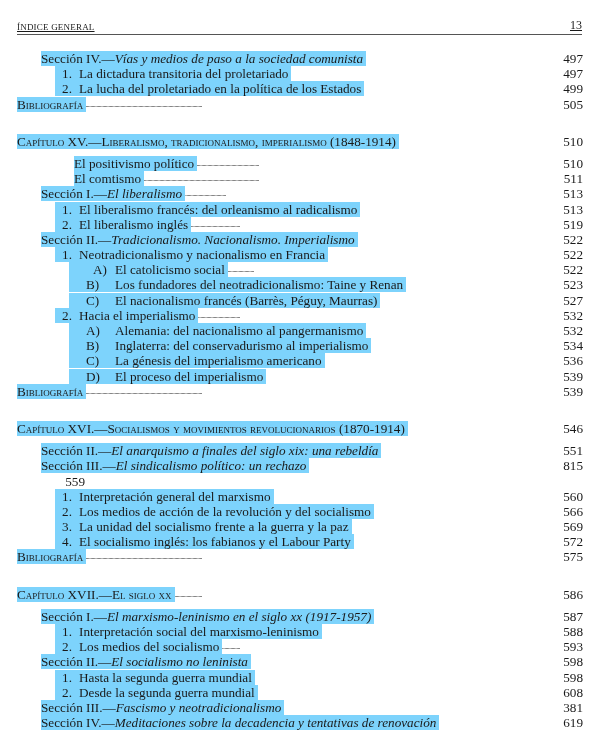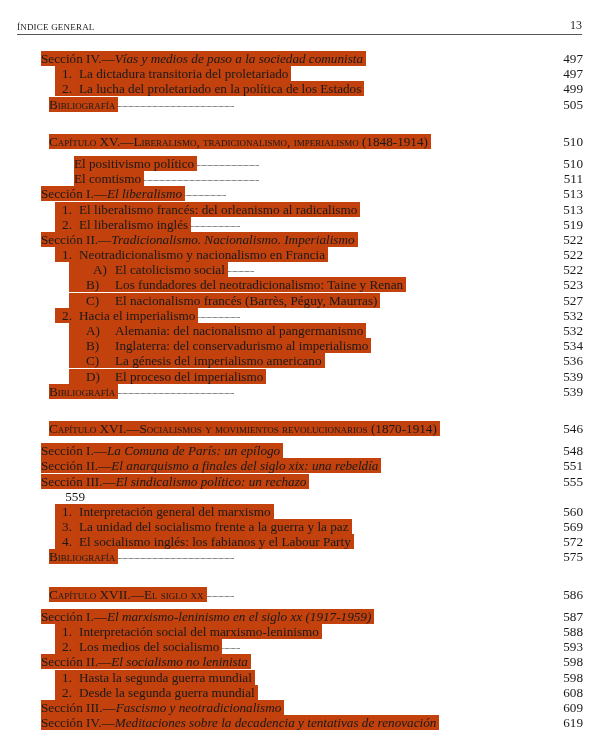--- a/index.html
+++ b/index.html
@@ -1,30 +1,30 @@
 <!DOCTYPE html>
 <html><head>
 <meta charset="utf-8">
 <style>
   html, body { margin: 0; padding: 0; background: #ffffff; }
   body { width: 600px; height: 742px; overflow: hidden; position: relative;
     font-family: "Liberation Serif", "DejaVu Serif", serif; color: #1a1a1a; }
   .header { position: absolute; left: 17px; right: 18px; top: 18px; height: 16px;
-    border-bottom: 1px solid #555; display: flex; justify-content: space-between; align-items: flex-end; }
+    border-bottom: 1px solid #555; display: flex; justify-content: space-between; align-items: flex-end; text-decoration: underline; }
   .header .title { font-size: 9px; letter-spacing: 0.2px; padding-bottom: 2px; }
   .header .pnum { font-size: 12px; padding-bottom: 1px; }
   .toc { position: absolute; left: 17px; top: 51px; width: 566px; }
   .row { display: flex; align-items: baseline; height: 15.2px; font-size: 13.2px; line-height: 15.2px; white-space: nowrap; }
   .row .lab { overflow: hidden; white-space: nowrap; flex: 1 1 auto; position: relative; }
-  .row .lab .txt { background: #c2410c; padding-right: 3px; position: relative; z-index: 1; }
+  .row .lab .txt { background: #7dd3fc; padding-right: 3px; position: relative; z-index: 1; }
   .row .lab::after { content: ". . . . . . . . . . . . . . . . . . . . . . . . . . . . . . . . . . . . . . . . . . . . . . . . . . . . . . . . . . . . . . . . . . . . . . . . . . . . . . . . . . . . . . . . . . . . . . . . . . . . . . . . . . . . . . . . . . . . . . . . . . . . . . . . . . . . . . . . . . . . . . . . . . . . . . . . . . ";
     position: absolute; left: 0; right: 0; top: 0; font-size: 8px; letter-spacing: -1.4px; color: #333; white-space: nowrap; overflow: hidden; }
   .row .pg { width: 44px; text-align: right; flex: 0 0 44px; }
   .row .lab { margin-right: 10px; }
-  .l0 { padding-left: 0; margin-left: 32px; }
+  .l0 { padding-left: 0; }
   .l1 { padding-left: 24px; }
   .l2 { padding-left: 38px; }
   .l2b { padding-left: 52px; }
   .l3 { padding-left: 57px; }
   .num { display: inline-block; width: 17px; text-align: right; margin-right: 7px; }
   .numA { display: inline-block; width: 21px; margin-right: 8px; }
   .sc { font-variant: small-caps; }
   .em { font-style: italic; }
   .gap-chapter { height: 22px; }
   .gap-small { height: 7px; }
@@ -124,58 +124,58 @@
       <span class="lab"><span class="txt"><span class="sc">Bibliografía</span></span></span>
       <span class="pg">539</span>
     </div>
     <div class="gap-chapter"></div>
     <div class="row l0">
       <span class="lab"><span class="txt"><span class="sc">Capítulo XVI.—</span><span class="sc">Socialismos y movimientos revolucionarios</span><span> (1870-1914)</span></span></span>
       <span class="pg">546</span>
     </div>
     <div class="gap-small"></div>
     <div class="row l1">
-      <span class="lab"><span class="txt"><span>Sección I.—</span><span class="em">La Comuna de París: un epílogo</span></span></span>
-      <span class="pg">548</span>
-    </div>
-    <div class="row l1">
       <span class="lab"><span class="txt"><span>Sección II.—</span><span class="em">El anarquismo a finales del siglo xix: una rebeldía</span></span></span>
       <span class="pg">551</span>
     </div>
     <div class="row l1">
       <span class="lab"><span class="txt"><span>Sección III.—</span><span class="em">El sindicalismo político: un rechazo</span></span></span>
-      <span class="pg">555</span>
+      <span class="pg">815</span>
     </div>
     <div class="row l1">
       <span class="pg">559</span>
     </div>
     <div class="row l2">
       <span class="lab"><span class="txt"><span class="num">1.</span><span>Interpretación general del marxismo</span></span></span>
       <span class="pg">560</span>
     </div>
     <div class="row l2">
+      <span class="lab"><span class="txt"><span class="num">2.</span><span>Los medios de acción de la revolución y del socialismo</span></span></span>
+      <span class="pg">566</span>
+    </div>
+    <div class="row l2">
       <span class="lab"><span class="txt"><span class="num">3.</span><span>La unidad del socialismo frente a la guerra y la paz</span></span></span>
       <span class="pg">569</span>
     </div>
     <div class="row l2">
       <span class="lab"><span class="txt"><span class="num">4.</span><span>El socialismo inglés: los fabianos y el Labour Party</span></span></span>
       <span class="pg">572</span>
     </div>
     <div class="row l0">
       <span class="lab"><span class="txt"><span class="sc">Bibliografía</span></span></span>
       <span class="pg">575</span>
     </div>
     <div class="gap-chapter"></div>
     <div class="row l0">
       <span class="lab"><span class="txt"><span class="sc">Capítulo XVII.—</span><span class="sc">El siglo xx</span><span></span></span></span>
       <span class="pg">586</span>
     </div>
     <div class="gap-small"></div>
     <div class="row l1">
-      <span class="lab"><span class="txt"><span>Sección I.—</span><span class="em">El marxismo-leninismo en el siglo xx (1917-1959)</span></span></span>
+      <span class="lab"><span class="txt"><span>Sección I.—</span><span class="em">El marxismo-leninismo en el siglo xx (1917-1957)</span></span></span>
       <span class="pg">587</span>
     </div>
     <div class="row l2">
       <span class="lab"><span class="txt"><span class="num">1.</span><span>Interpretación social del marxismo-leninismo</span></span></span>
       <span class="pg">588</span>
     </div>
     <div class="row l2">
       <span class="lab"><span class="txt"><span class="num">2.</span><span>Los medios del socialismo</span></span></span>
       <span class="pg">593</span>
     </div>
@@ -186,19 +186,19 @@
     <div class="row l2">
       <span class="lab"><span class="txt"><span class="num">1.</span><span>Hasta la segunda guerra mundial</span></span></span>
       <span class="pg">598</span>
     </div>
     <div class="row l2">
       <span class="lab"><span class="txt"><span class="num">2.</span><span>Desde la segunda guerra mundial</span></span></span>
       <span class="pg">608</span>
     </div>
     <div class="row l1">
       <span class="lab"><span class="txt"><span>Sección III.—</span><span class="em">Fascismo y neotradicionalismo</span></span></span>
-      <span class="pg">609</span>
+      <span class="pg">381</span>
     </div>
     <div class="row l1">
       <span class="lab"><span class="txt"><span>Sección IV.—</span><span class="em">Meditaciones sobre la decadencia y tentativas de renovación</span></span></span>
       <span class="pg">619</span>
     </div>
   </div>
 
 </body></html>

